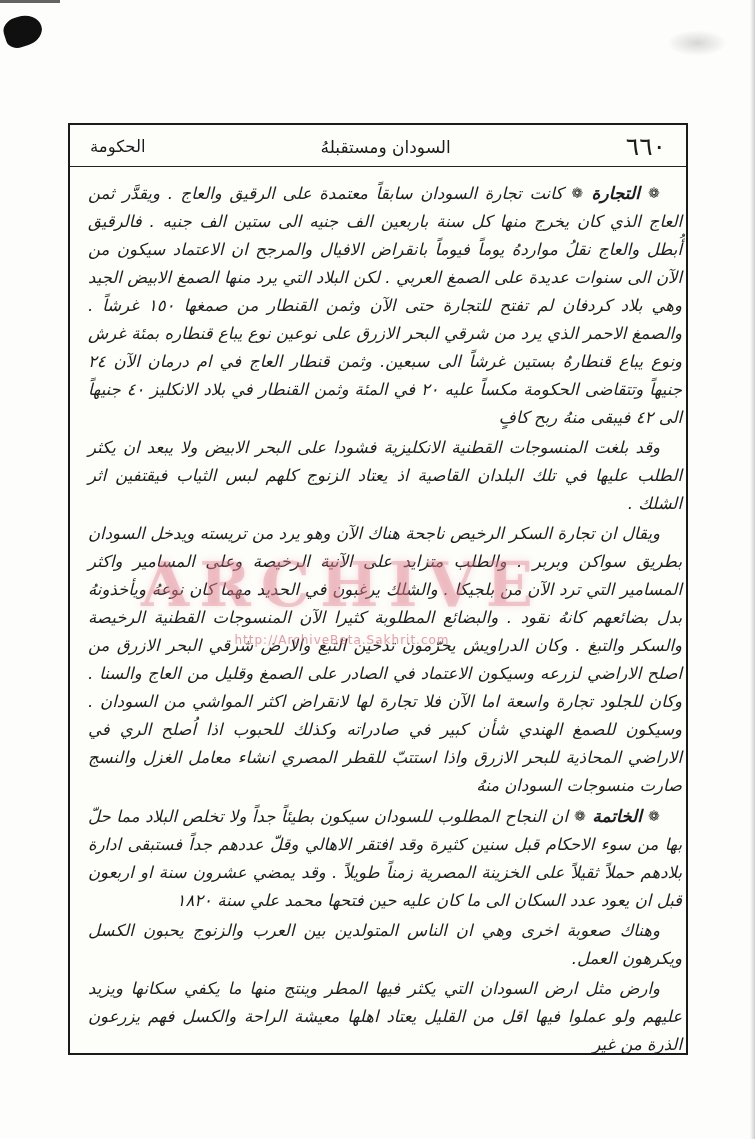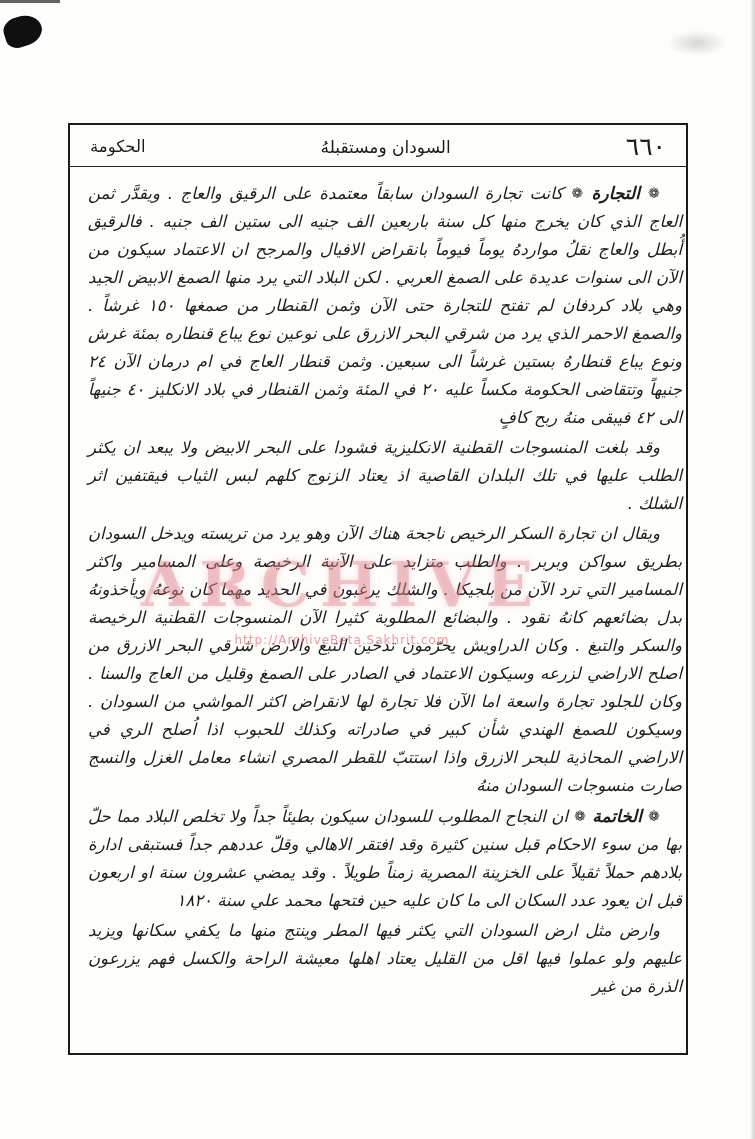--- a/index.html
+++ b/index.html
@@ -128,20 +128,21 @@
     <span class="page-number">٦٦٠</span>
     <span class="article-title">السودان ومستقبلهُ</span>
     <span class="magazine-name">الحكومة</span>
   </div>
   <div class="article-body">
 
   <p class="para"><span class="section-heading"><span class="orn">❁</span> التجارة <span class="orn">❁</span> </span>كانت تجارة السودان سابقاً معتمدة على الرقيق والعاج . ويقدَّر ثمن العاج الذي كان يخرج منها كل سنة باربعين الف جنيه الى ستين الف جنيه . فالرقيق أُبطل والعاج نقلُ مواردهُ يوماً فيوماً بانقراض الافيال والمرجح ان الاعتماد سيكون من الآن الى سنوات عديدة على الصمغ العربي . لكن البلاد التي يرد منها الصمغ الابيض الجيد وهي بلاد كردفان لم تفتح للتجارة حتى الآن وثمن القنطار من صمغها ١٥٠ غرشاً . والصمغ الاحمر الذي يرد من شرقي البحر الازرق على نوعين نوع يباع قنطاره بمئة غرش ونوع يباع قنطارهُ بستين غرشاً الى سبعين. وثمن قنطار العاج في ام درمان الآن ٢٤ جنيهاً وتتقاضى الحكومة مكساً عليه ٢٠ في المئة وثمن القنطار في بلاد الانكليز ٤٠ جنيهاً الى ٤٢ فيبقى منهُ ربح كافٍ</p>
       <p class="para">وقد بلغت المنسوجات القطنية الانكليزية فشودا على البحر الابيض ولا يبعد ان يكثر الطلب عليها في تلك البلدان القاصية اذ يعتاد الزنوج كلهم لبس الثياب فيقتفين اثر الشلك .</p>
       <p class="para">ويقال ان تجارة السكر الرخيص ناجحة هناك الآن وهو يرد من تريسته ويدخل السودان بطريق سواكن وبربر . والطلب متزايد على الآنية الرخيصة وعلى المسامير واكثر المسامير التي ترد الآن من بلجيكا . والشلك يرغبون في الحديد مهما كان نوعهُ ويأخذونهُ بدل بضائعهم كانهُ نقود . والبضائع المطلوبة كثيرا الآن المنسوجات القطنية الرخيصة والسكر والتبغ . وكان الدراويش يحرّمون تدخين التبغ والارض شرقي البحر الازرق من اصلح الاراضي لزرعه وسيكون الاعتماد في الصادر على الصمغ وقليل من العاج والسنا . وكان للجلود تجارة واسعة اما الآن فلا تجارة لها لانقراض اكثر المواشي من السودان . وسيكون للصمغ الهندي شأن كبير في صادراته وكذلك للحبوب اذا اُصلح الري في الاراضي المحاذية للبحر الازرق واذا استتبّ للقطر المصري انشاء معامل الغزل والنسج صارت منسوجات السودان منهُ</p>
       <p class="para"><span class="section-heading"><span class="orn">❁</span> الخاتمة <span class="orn">❁</span> </span>ان النجاح المطلوب للسودان سيكون بطيئاً جداً ولا تخلص البلاد مما حلّ بها من سوء الاحكام قبل سنين كثيرة وقد افتقر الاهالي وقلّ عددهم جداً فستبقى ادارة بلادهم حملاً ثقيلاً على الخزينة المصرية زمناً طويلاً . وقد يمضي عشرون سنة او اربعون قبل ان يعود عدد السكان الى ما كان عليه حين فتحها محمد علي سنة ١٨٢٠</p>
+      <p class="para">وهناك صعوبة اخرى وهي ان الناس المتولدين بين العرب والزنوج يحبون الكسل ويكرهون العمل.</p>
       <p class="para">وارض مثل ارض السودان التي يكثر فيها المطر وينتج منها ما يكفي سكانها ويزيد عليهم ولو عملوا فيها اقل من القليل يعتاد اهلها معيشة الراحة والكسل فهم يزرعون الذرة من غير</p>
     </div>
 </div>
 
 <div class="watermark">
   <div class="stamp">ARCHIVE</div>
   <div class="url">http://ArchiveBeta.Sakhrit.com</div>
 </div>
 
 </body></html>

